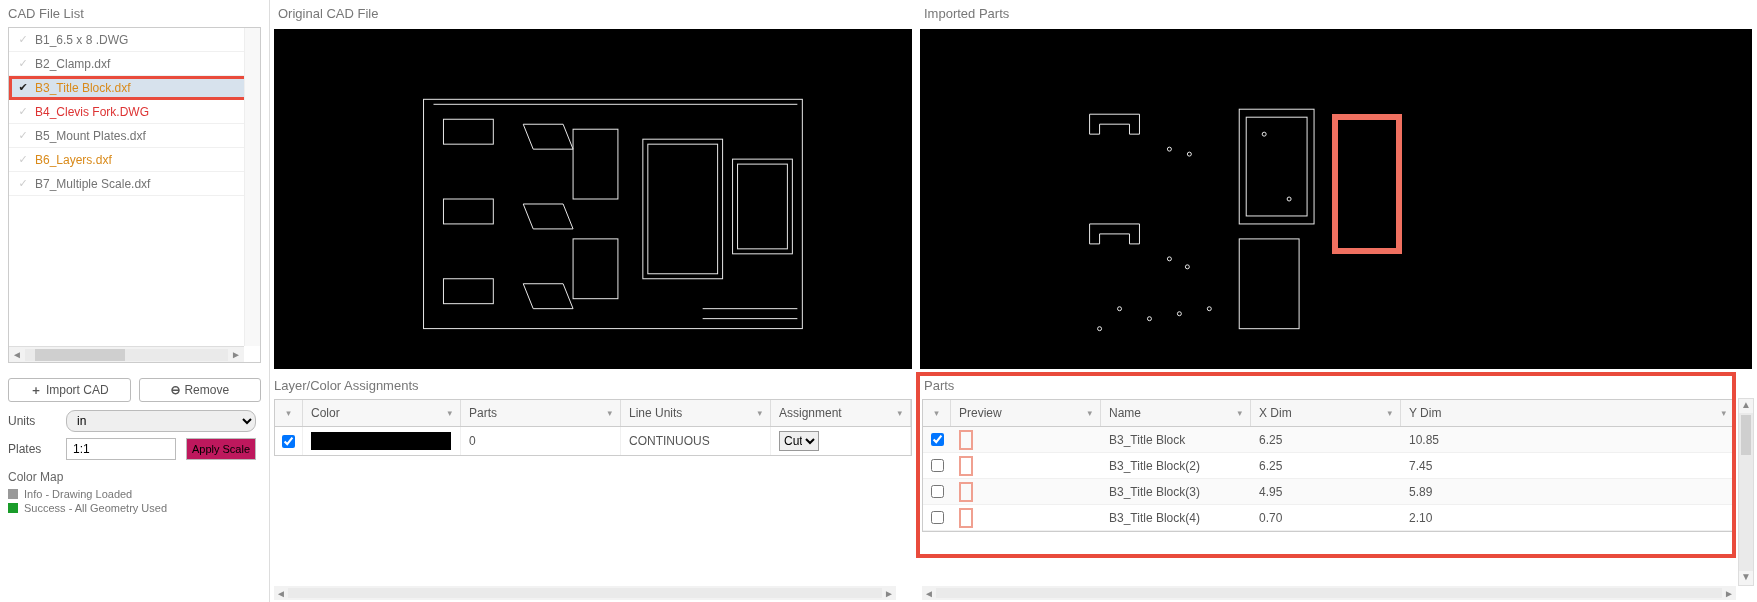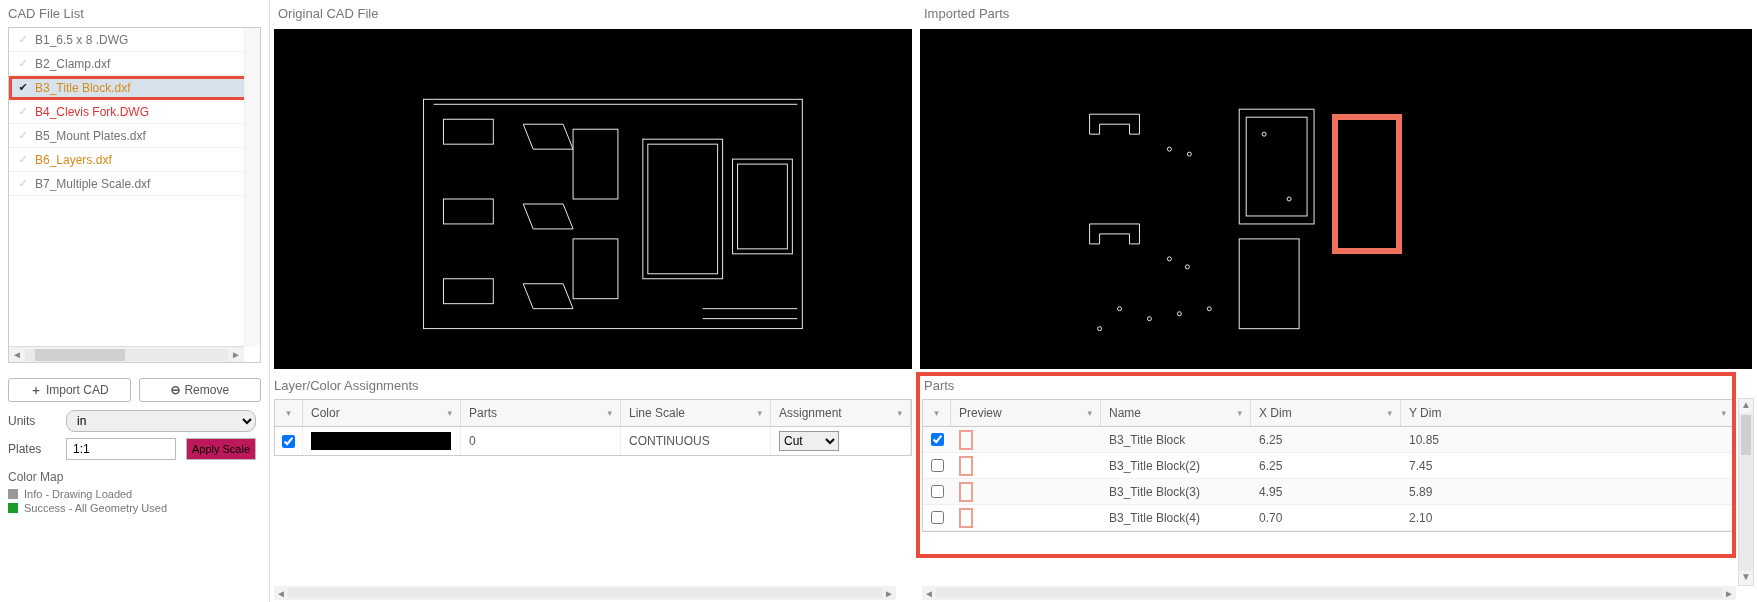--- a/index.html
+++ b/index.html
@@ -213,39 +213,39 @@
           </div>
         <div class="gh" style="width:158px">
             <span>Color</span>
             <span class="dd">▾</span>
           </div>
         <div class="gh" style="width:160px">
             <span>Parts</span>
             <span class="dd">▾</span>
           </div>
         <div class="gh" style="width:150px">
-            <span>Line Scale</span>
+            <span>Line Units</span>
             <span class="dd">▾</span>
           </div>
         <div class="gh" style="flex:1">
             <span>Assignment</span>
             <span class="dd">▾</span>
           </div>
       </div>
       <div class="grow-body">
         <div class="gcell gc-chk">
             <input type="checkbox" checked="" style="">
           </div>
         <div class="gcell" style="width:158px">
             <div class="color-sw"></div>
           </div>
         <div class="gcell" style="width:160px">0</div>
         <div class="gcell" style="width:150px">CONTINUOUS</div>
         <div class="gcell" style="flex:1">
-          <select class="asel" style="width:60px">
+          <select class="asel" style="width:40px">
             <option>Cut</option>
           </select>
         </div>
       </div>
     </div>
     <div class="bottom-scroll">
       <div class="arrow">◄</div>
         <div class="track"></div>
         <div class="arrow">►</div>
     </div>

